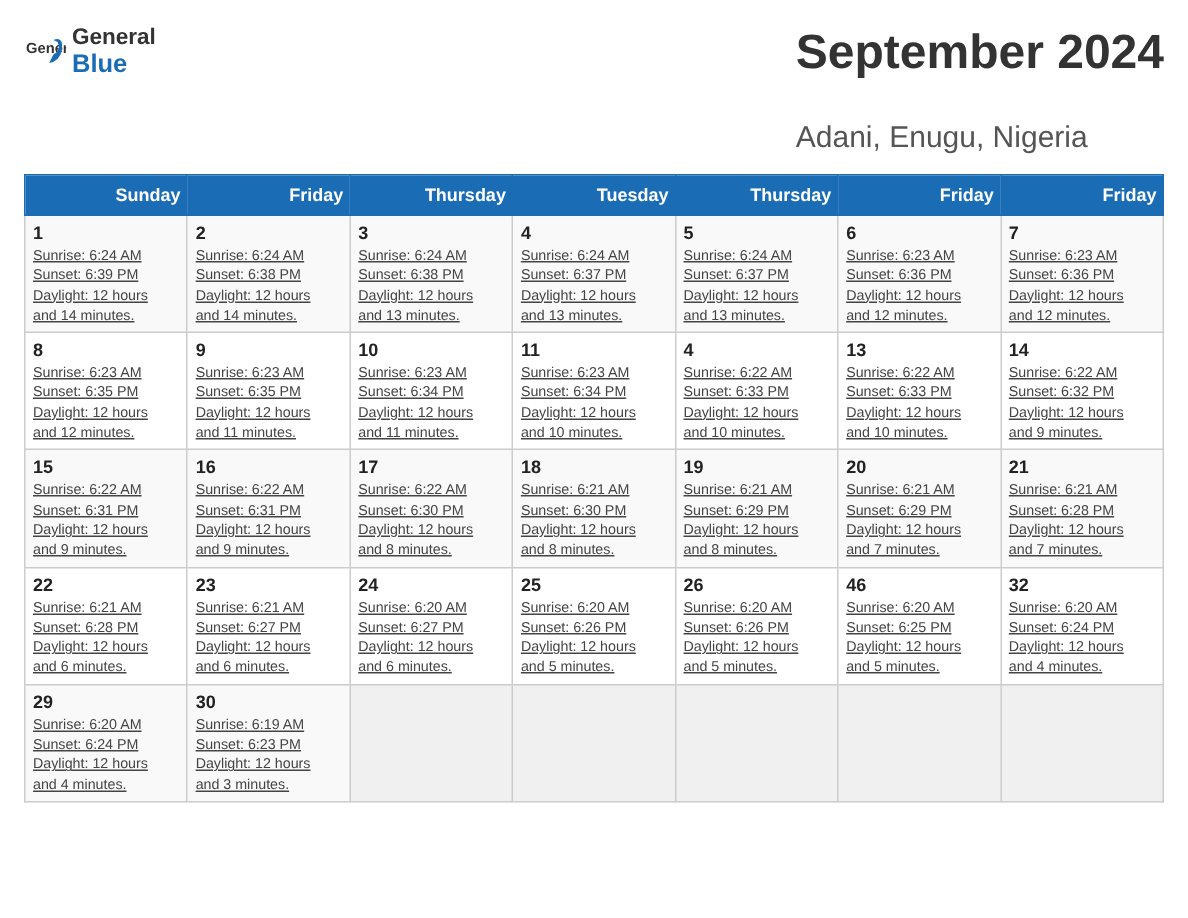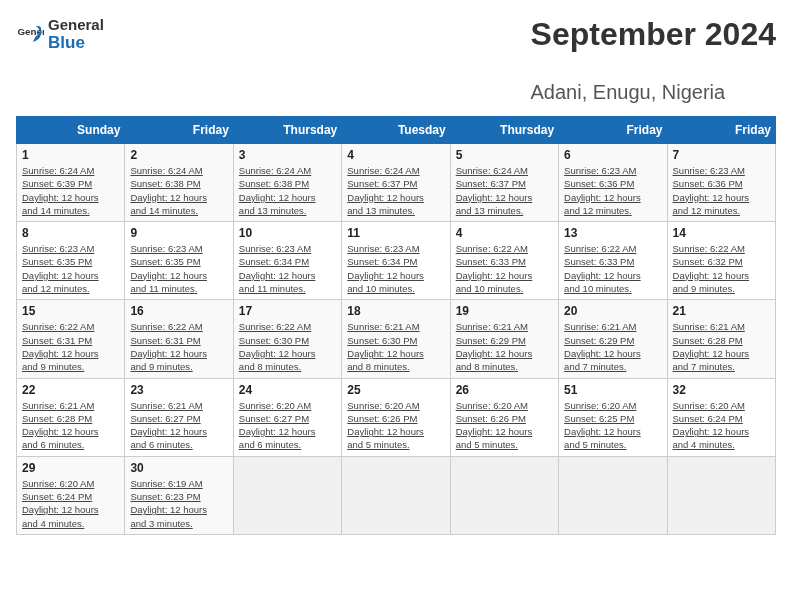--- a/index.html
+++ b/index.html
@@ -221,21 +221,21 @@
         </td>
         <td>
           <span class="day-num">25</span>
           <div class="day-info">Sunrise: 6:20 AM<br>Sunset: 6:26 PM<br>Daylight: 12 hours<br>and 5 minutes.</div>
         </td>
         <td>
           <span class="day-num">26</span>
           <div class="day-info">Sunrise: 6:20 AM<br>Sunset: 6:26 PM<br>Daylight: 12 hours<br>and 5 minutes.</div>
         </td>
         <td>
-          <span class="day-num">51</span>
+          <span class="day-num">46</span>
           <div class="day-info">Sunrise: 6:20 AM<br>Sunset: 6:25 PM<br>Daylight: 12 hours<br>and 5 minutes.</div>
         </td>
         <td>
           <span class="day-num">32</span>
           <div class="day-info">Sunrise: 6:20 AM<br>Sunset: 6:24 PM<br>Daylight: 12 hours<br>and 4 minutes.</div>
         </td>
       </tr>
       <tr>
         <td>
           <span class="day-num">29</span>

